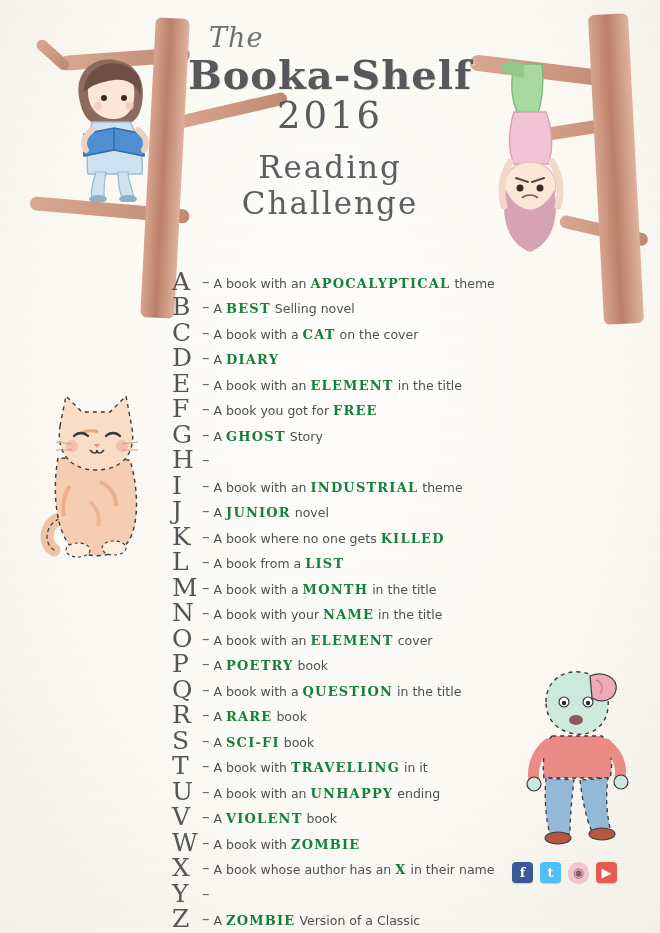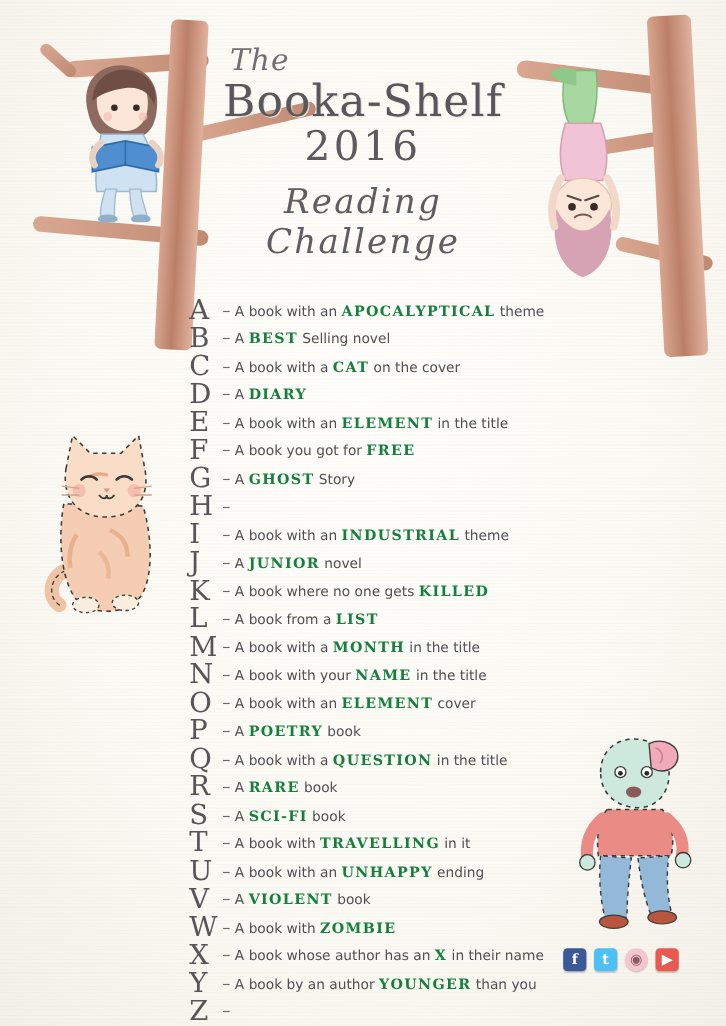--- a/index.html
+++ b/index.html
@@ -46,44 +46,44 @@
   #tree-left .b4{left:38px;top:36px;width:40px;height:11px;transform:rotate(42deg);}
 
   
   #tree-right .trunk{left:596px;top:14px;width:40px;height:310px;transform:rotate(-3deg);}
   #tree-right .b1{left:470px;top:54px;width:150px;height:16px;transform:rotate(7deg);}
   #tree-right .b2{left:520px;top:132px;width:110px;height:13px;transform:rotate(-9deg);}
   #tree-right .b3{left:560px;top:214px;width:90px;height:13px;transform:rotate(13deg);}
 
   
   .title-wrap{
-    position:absolute;left:165px;top:40px;width:330px;text-align:center;
+    position:absolute;left:165px;top:22px;width:330px;text-align:center;
     z-index:5;
   }
   .t-the{
     font-family:"DejaVu Serif", serif;
     font-size:27px;color:#6f6f74;
     font-style:italic;letter-spacing:1px;
     text-align:left;margin-left:44px;
   }
   .t-main{
     font-family:"DejaVu Serif", serif;
     font-size:40px;letter-spacing:1px;
     color:#57575c;
     margin-top:-2px;
     text-shadow:1px 1px 0 #e7e4dc;
+    font-weight:bold;
   }
   .t-year{
     font-family:"DejaVu Serif", serif;
     font-size:37px;color:#5a5a5f;margin-top:-4px;letter-spacing:3px;
   }
   .t-sub{
     font-family:"DejaVu Serif", serif;
     font-size:31px;color:#5d5d62;margin-top:12px;letter-spacing:2px;
-    font-style:italic;
   }
 
   
   .list{
     position:absolute;left:172px;top:268px;width:340px;z-index:6;
   }
   .row{
     display:flex;align-items:flex-end;
     height:25.5px;
   }
@@ -385,25 +385,25 @@
       <span class="text">A book with <b>ZOMBIE</b></span>
     </div>
     <div class="row">
       <span class="letter">X</span>
       <span class="dash">–</span>
       <span class="text">A book whose author has an <b>X</b> in their name</span>
     </div>
     <div class="row">
       <span class="letter">Y</span>
       <span class="dash">–</span>
-      <span class="text">A book by an author <b>YOUNGER</b> than you</span>
     </div>
     <div class="row">
       <span class="letter">Z</span>
       <span class="dash">–</span>
+      <span class="text">A <b>ZOMBIE</b> Version of a Classic</span>
     </div>
   </div>
 
 <div class="social" id="social-bar">
     <div class="soc fb">f</div>
     <div class="soc tw">t</div>
     <div class="soc ig">◉</div>
     <div class="soc yt">▶</div>
   </div>
 

